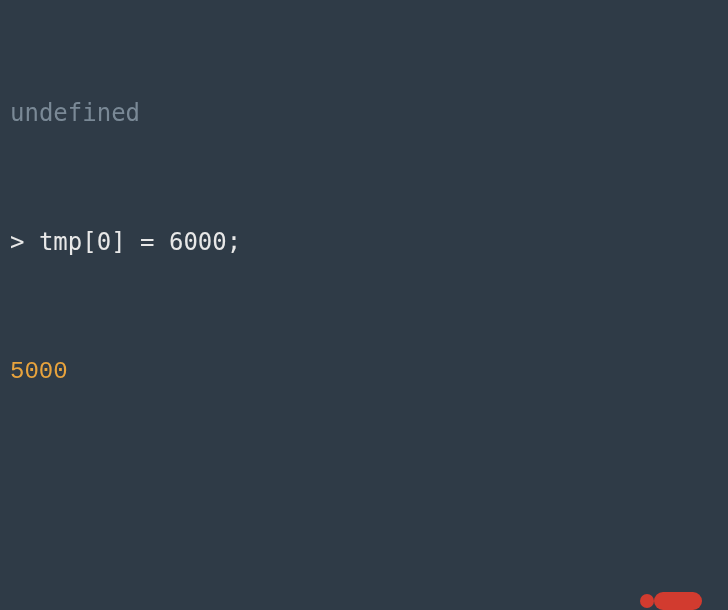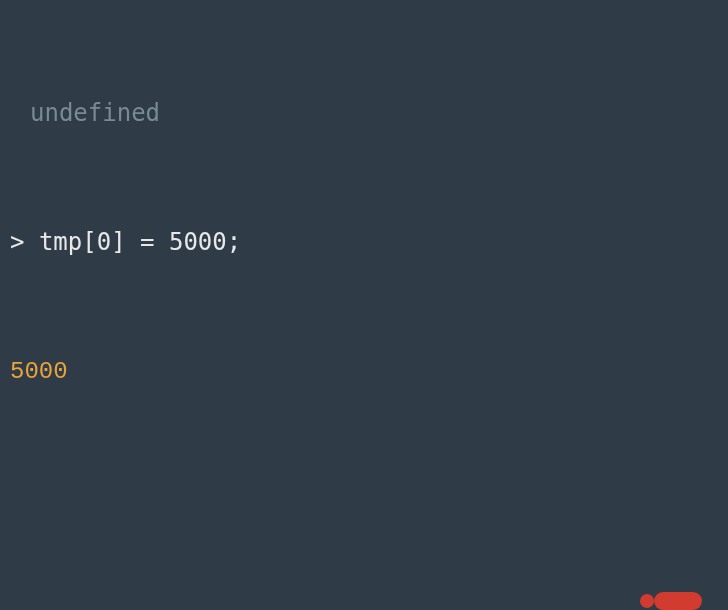--- a/index.html
+++ b/index.html
@@ -22,21 +22,20 @@
     display: block;
   }
   .prompt {
     color: #E8E8E8;
   }
   .code {
     color: #E8E8E8;
   }
   .undef {
     color: #7A8996;
-    margin-left: 20px;
   }
   .num {
     color: #E8A33D;
     font-family: Liberation Mono, monospace;
   }
   .badge {
     position: absolute;
     left: 654px;
     top: 592px;
     width: 48px;
@@ -53,21 +52,21 @@
     height: 14px;
     background: #D23B2F;
     border-radius: 50%;
   }
 </style>
 </head>
 <body>
 
 <div class="terminal">
   <span class="line undef">undefined</span>
-  <span class="line"><span class="prompt">&gt; </span><span class="code">tmp[0] = 5000;</span></span>
+  <span class="line"><span class="prompt">&gt; </span><span class="code">tmp[0] = 6000;</span></span>
   <span class="line num">5000</span>
   <span class="line"></span>
   
   
   
   
   
   
   
   

